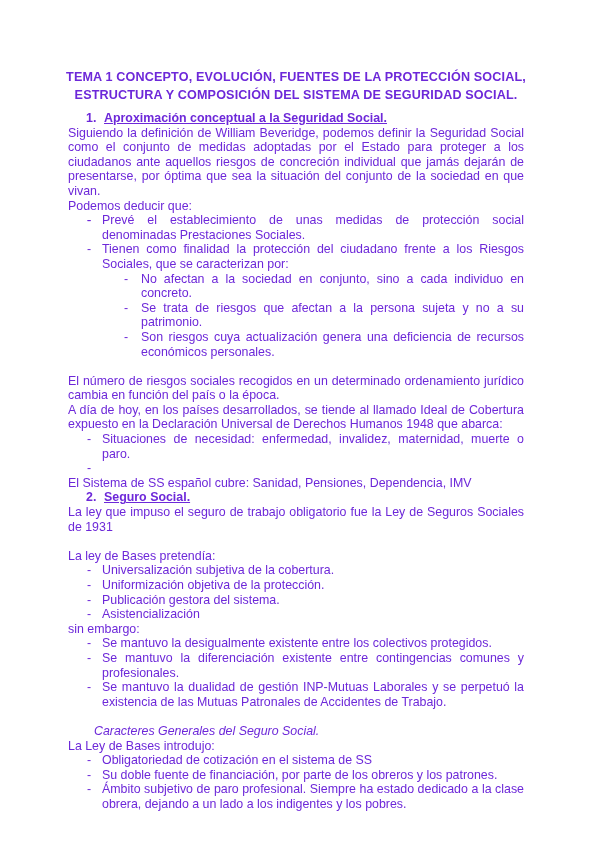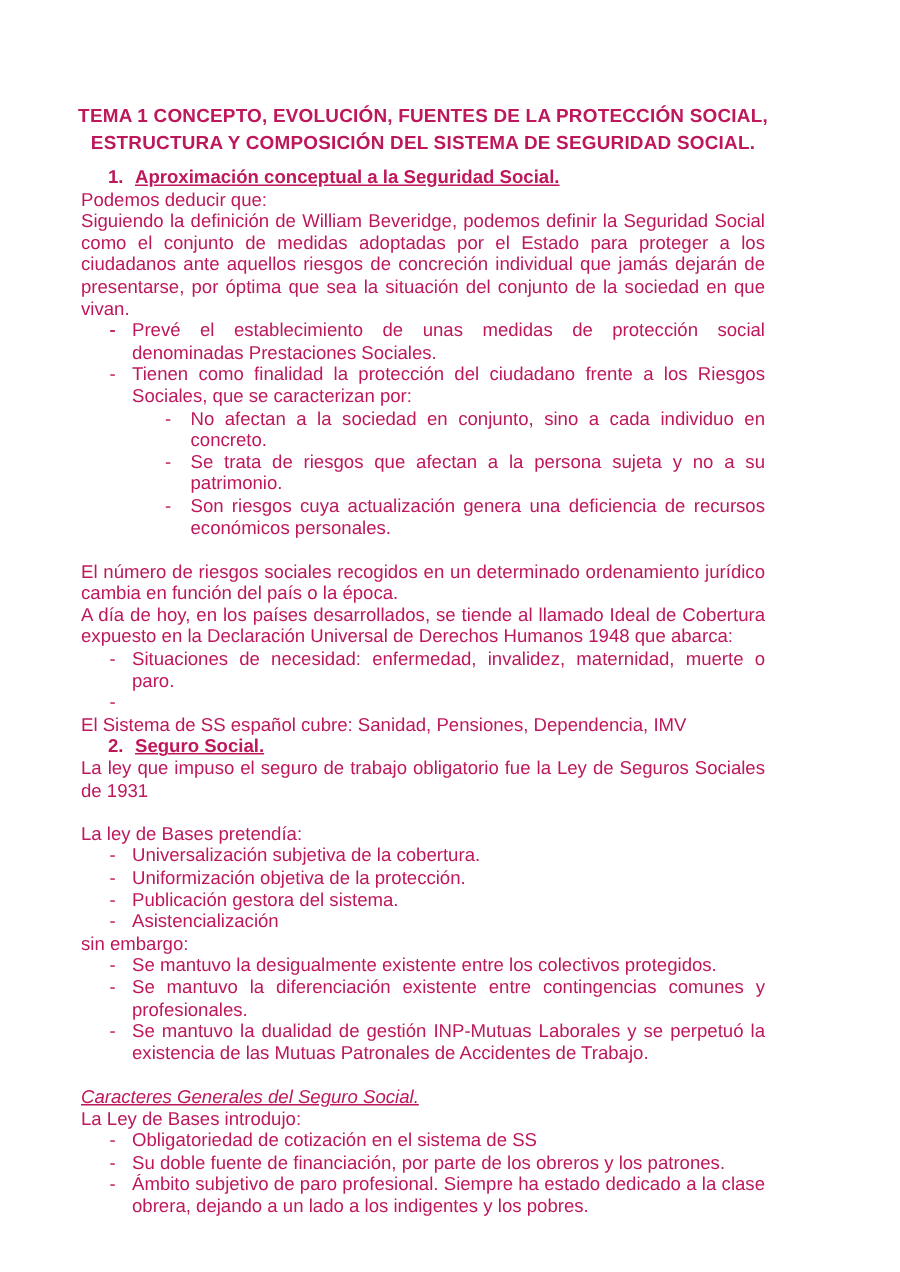--- a/index.html
+++ b/index.html
@@ -1,55 +1,55 @@
 <!DOCTYPE html>
 <html><head>
 <meta charset="utf-8">
 <style>
   html, body { margin: 0; padding: 0; background: #ffffff; }
   body { width: 600px; height: 848px; overflow: hidden; position: relative; }
   .page {
-    position: absolute; left: 54px; top: 68px; width: 456px;
+    position: absolute; left: 68px; top: 68px; width: 456px;
     font-family: "Liberation Sans", sans-serif; font-size: 12.4px; line-height: 14.6px;
-    color: #be185d;
+    color: #6d28d9;
   }
   .title {
     text-align: center; font-weight: bold; font-size: 12.6px; line-height: 18px;
     letter-spacing: 0.15px; margin: 0 -10px 0 -10px;
   }
   .heading {
     font-weight: bold; margin: 0; padding-left: 18px; position: relative; text-decoration: underline;
   }
   .heading .num { display: inline-block; width: 18px; }
   .p { margin: 0; text-align: justify; }
   .gap { height: 14.6px; }
   .title-gap { height: 7px; }
   ul.l1, ul.l2 { list-style: none; margin: 0; padding: 0; }
   ul.l1 > li { position: relative; padding-left: 34px; text-align: justify; }
   ul.l1 > li > .dash { position: absolute; left: 19px; top: 0; }
   ul.l2 > li { position: relative; padding-left: 39px; text-align: justify; }
   ul.l2 > li > .dash { position: absolute; left: 22px; top: 0; }
-  .ul-text { text-decoration: underline; font-style: italic; }
+  .ul-text { font-style: italic; margin-left: 26px; }
 </style>
 </head>
 <body>
 
 <div class="page">
 
   <div class="title">
     <div>TEMA 1 CONCEPTO, EVOLUCIÓN, FUENTES DE LA PROTECCIÓN SOCIAL,</div>
     <div>ESTRUCTURA Y COMPOSICIÓN DEL SISTEMA DE SEGURIDAD SOCIAL.</div>
   </div>
   <div class="title-gap"></div>
 
   <div class="heading">
     <span class="num">1.</span><span>Aproximación conceptual a la Seguridad Social.</span>
   </div>
+  <p class="p">Siguiendo la definición de William Beveridge, podemos definir la Seguridad Social como el conjunto de medidas adoptadas por el Estado para proteger a los ciudadanos ante aquellos riesgos de concreción individual que jamás dejarán de presentarse, por óptima que sea la situación del conjunto de la sociedad en que vivan.</p>
   <p class="p">Podemos deducir que:</p>
-  <p class="p">Siguiendo la definición de William Beveridge, podemos definir la Seguridad Social como el conjunto de medidas adoptadas por el Estado para proteger a los ciudadanos ante aquellos riesgos de concreción individual que jamás dejarán de presentarse, por óptima que sea la situación del conjunto de la sociedad en que vivan.</p>
   <ul class="l1">
     <li><span class="dash">-</span></li>
     <li><span class="dash">-</span><span>Prevé el establecimiento de unas medidas de protección social denominadas Prestaciones Sociales.</span></li>
     <li><span class="dash">-</span><span>Tienen como finalidad la protección del ciudadano frente a los Riesgos Sociales, que se caracterizan por:</span>
       <ul class="l2" style="margin-left:-34px;padding-left:34px;">
         <li><span class="dash">-</span><span>No afectan a la sociedad en conjunto, sino a cada individuo en concreto.</span></li>
         <li><span class="dash">-</span><span>Se trata de riesgos que afectan a la persona sujeta y no a su patrimonio.</span></li>
         <li><span class="dash">-</span><span>Son riesgos cuya actualización genera una deficiencia de recursos económicos personales.</span></li>
       </ul>
     </li>

